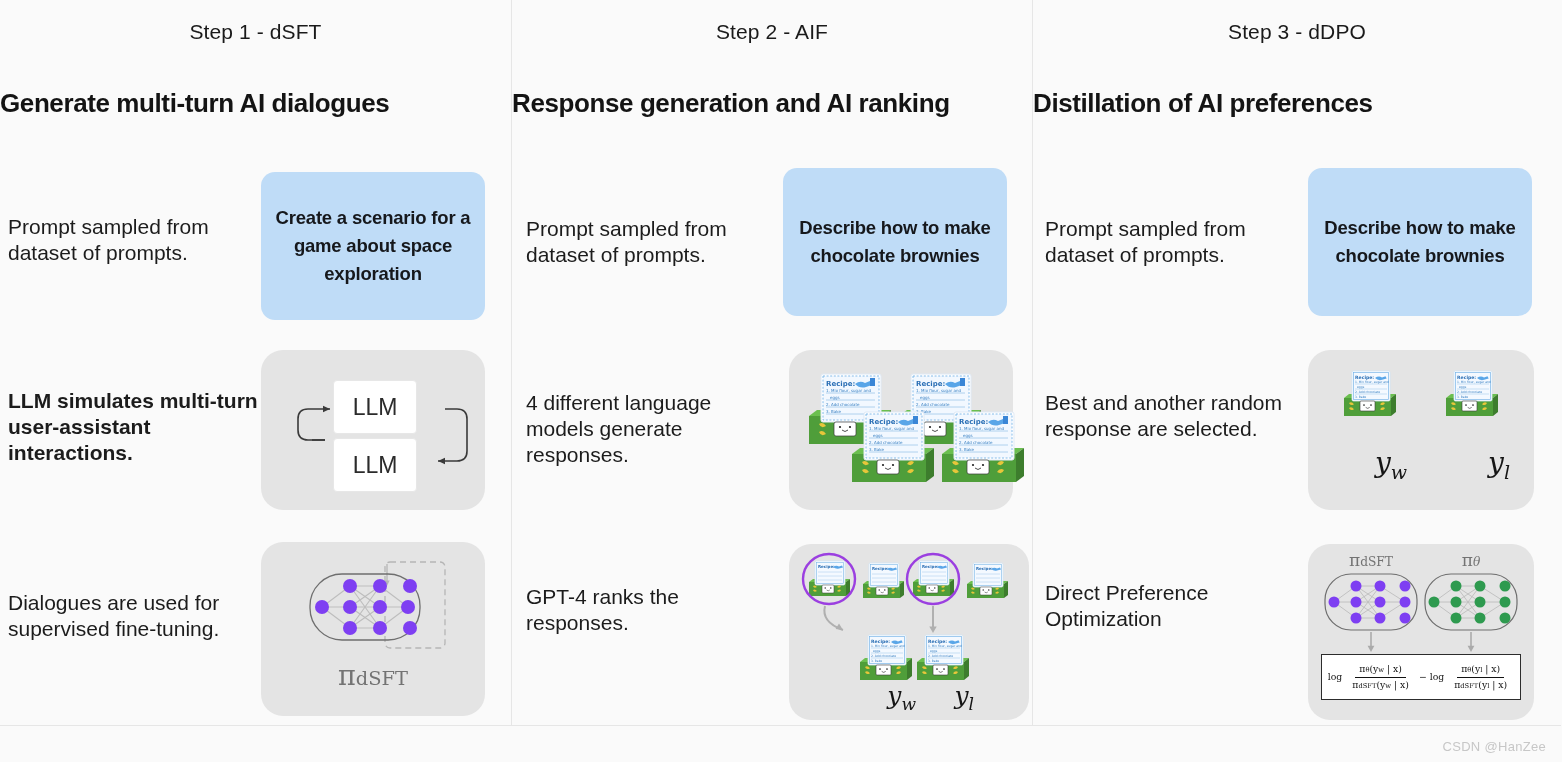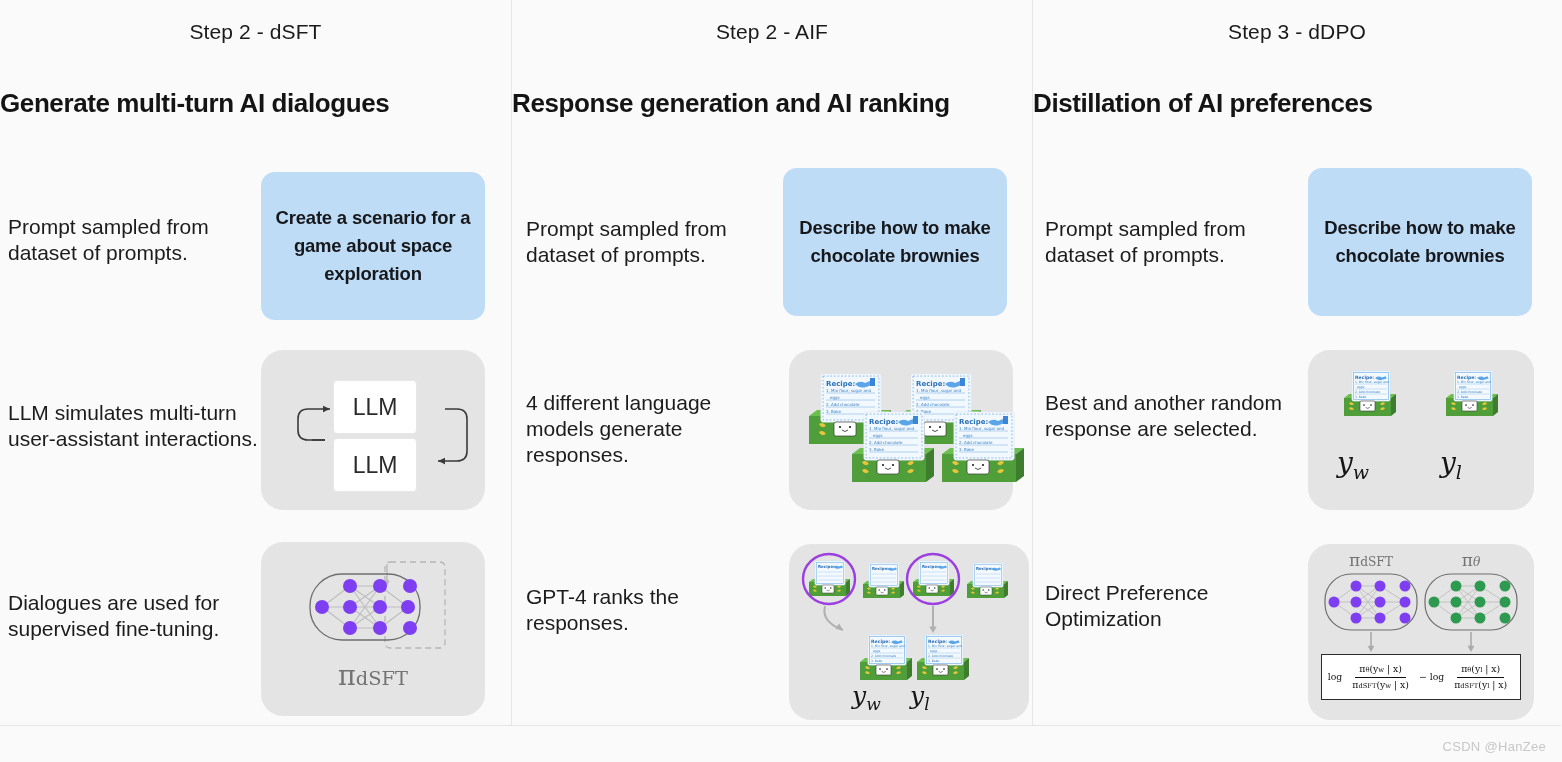--- a/index.html
+++ b/index.html
@@ -101,21 +101,21 @@
   }
 
   
   .svgoverlay { position: absolute; left: 0; top: 0; overflow: visible; }
 
   .mathlabel {
     position: absolute;
     font-family: "DejaVu Serif", serif;
     font-style: italic;
     color: #151515;
-    text-align: left;
+    text-align: right;
   }
   .pi-label {
     position: absolute;
     font-family: "DejaVu Serif", serif;
     color: #737373;
     text-align: center;
   }
   .pi-sub { font-size: 0.72em; font-family: "DejaVu Serif", serif; font-style: normal; }
 
   .formula-box {
@@ -141,30 +141,30 @@
   }
 </style>
 </head>
 <body>
 
 <div class="board">
   <div class="columns">
 
     <div class="col col-1 c1">
       <div class="col-inner">
-        <div class="step-label">Step 2 - dSFT</div>
+        <div class="step-label">Step 1 - dSFT</div>
         <div class="step-title">Generate multi-turn AI dialogues</div>
 
         <div class="row row-prompt">
           <div class="row-desc" style="top:46px;">Prompt sampled from dataset of prompts.</div>
           <div class="prompt-box" style="left:261px; top:4px; width:224px; height:148px;">Create a scenario for a game about space exploration</div>
         </div>
 
         <div class="row row-mid">
-          <div class="row-desc" style="top:52px;">LLM simulates multi-turn user-assistant interactions.</div>
+          <div class="row-desc" style="top:40px;font-weight:bold;">LLM simulates multi-turn user-assistant interactions.</div>
           <div class="gray-box" style="left:261px; top:2px; width:224px; height:160px;"></div>
           <svg class="svgoverlay" width="511" height="164">
             <path d="M 325 92 L 308 92 Q 298 92 298 82 L 298 71 Q 298 61 308 61 L 330 61" fill="none" stroke="#3a3a3a" stroke-width="1.6"></path>
             <path d="M 330 61 l -7 -3.2 l 0 6.4 z" fill="#3a3a3a"></path>
             <path d="M 445 61 L 457 61 Q 467 61 467 71 L 467 103 Q 467 113 457 113 L 438 113" fill="none" stroke="#3a3a3a" stroke-width="1.6"></path>
             <path d="M 438 113 l 7 -3.2 l 0 6.4 z" fill="#3a3a3a"></path>
             <path d="M 325 92 L 312 92" fill="none" stroke="#3a3a3a" stroke-width="1.6"></path>
           </svg>
           <div class="llm-box" style="left:333px; top:32px; width:84px; height:54px;">LLM</div>
           <div class="llm-box" style="left:333px; top:90px; width:84px; height:54px;">LLM</div>

